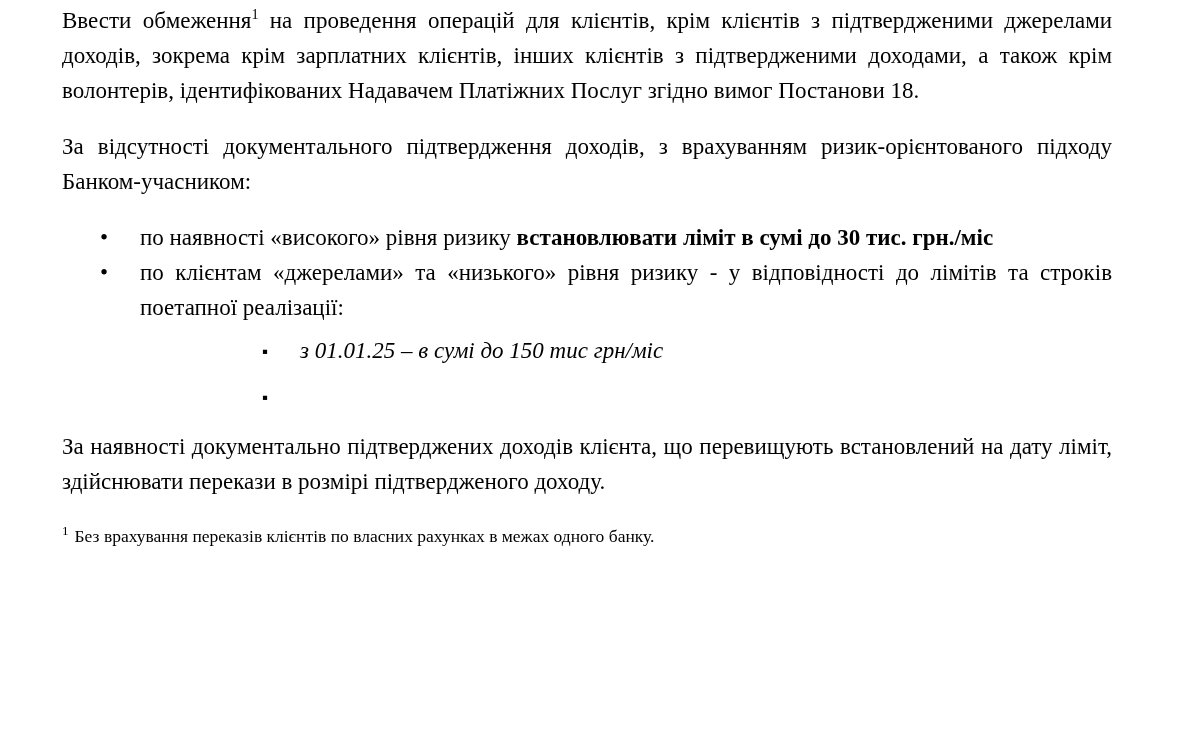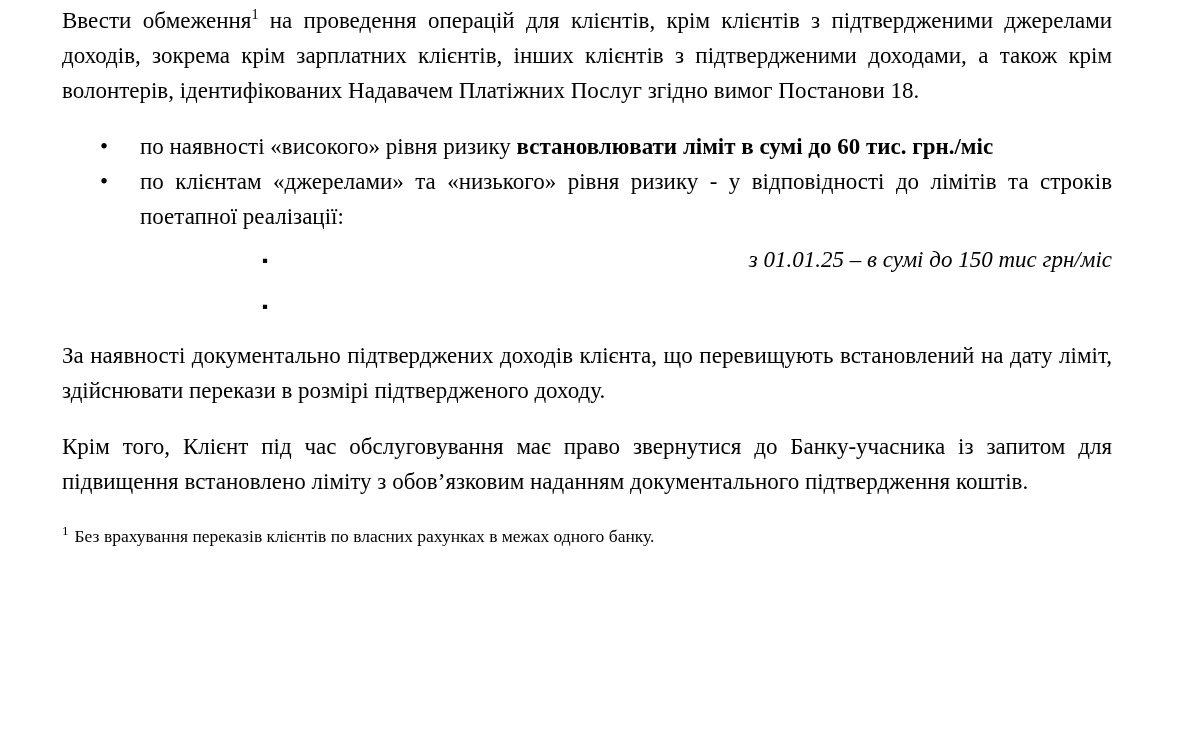--- a/index.html
+++ b/index.html
@@ -58,21 +58,21 @@
   .sub-bullet-item .marker {
     flex: none;
     width: 38px;
     padding-left: 200px;
     font-size: 17px;
     line-height: 38px;
   }
   .sub-bullet-item .sub-bullet-text {
     flex: 1;
     font-style: italic;
-    text-align: right;
+    text-align: left;
   }
   .after-list {
     margin-top: 12px;
   }
   .footnote {
     margin-top: 26px;
     font-size: 17.5px;
     line-height: 22px;
     text-align: left;
   }
@@ -82,43 +82,43 @@
   }
   b { font-weight: bold; }
 </style>
 </head>
 <body>
 
 <div class="page">
 
   <p class="para"><span>Ввести обмеження</span><sup class="fn-ref">1</sup><span>  на проведення операцій для клієнтів, крім клієнтів з підтвердженими джерелами доходів, зокрема крім зарплатних клієнтів, інших клієнтів з підтвердженими доходами, а також крім волонтерів, ідентифікованих Надавачем Платіжних Послуг згідно вимог Постанови 18.</span></p>
 
+  <p class="para">За відсутності документального підтвердження доходів, з врахуванням ризик-орієнтованого підходу Банком-учасником:</p>
 
   <div class="bullet-list">
 
     <div class="bullet-item">
       <span class="marker">•</span>
-      <span class="bullet-text"><span>по наявності «високого» рівня ризику </span><b>встановлювати ліміт в сумі до 60 тис. грн./міс</b></span>
+      <span class="bullet-text"><span>по наявності «високого» рівня ризику </span><b>встановлювати ліміт в сумі до 30 тис. грн./міс</b></span>
     </div>
 
     <div class="bullet-item">
       <span class="marker">•</span>
       <span class="bullet-text">по клієнтам «джерелами» та «низького» рівня ризику - у відповідності до лімітів та строків поетапної реалізації:</span>
     </div>
 
     <div class="sub-bullet-item">
       <span class="marker">▪</span>
       <span class="sub-bullet-text">з 01.01.25 – в сумі до 150 тис  грн/міс</span>
     </div>
 
     <div class="sub-bullet-item">
       <span class="marker">▪</span>
     </div>
 
   </div>
 
   <p class="para after-list">За наявності документально підтверджених доходів клієнта, що перевищують встановлений на дату ліміт, здійснювати перекази в розмірі підтвердженого доходу.</p>
 
-  <p class="para">Крім того, Клієнт під час обслуговування має право звернутися до Банку-учасника із запитом для підвищення встановлено ліміту з обов’язковим наданням документального підтвердження коштів.</p>
 
   <div class="footnote"><sup class="fn-ref">1</sup><span>Без врахування переказів клієнтів по власних рахунках в межах одного банку.</span></div>
 
 </div>
 
 </body></html>

